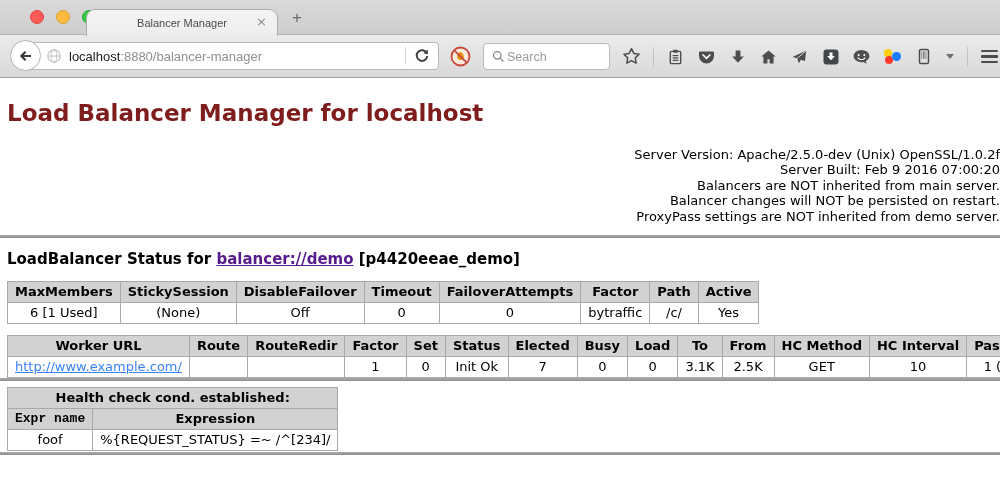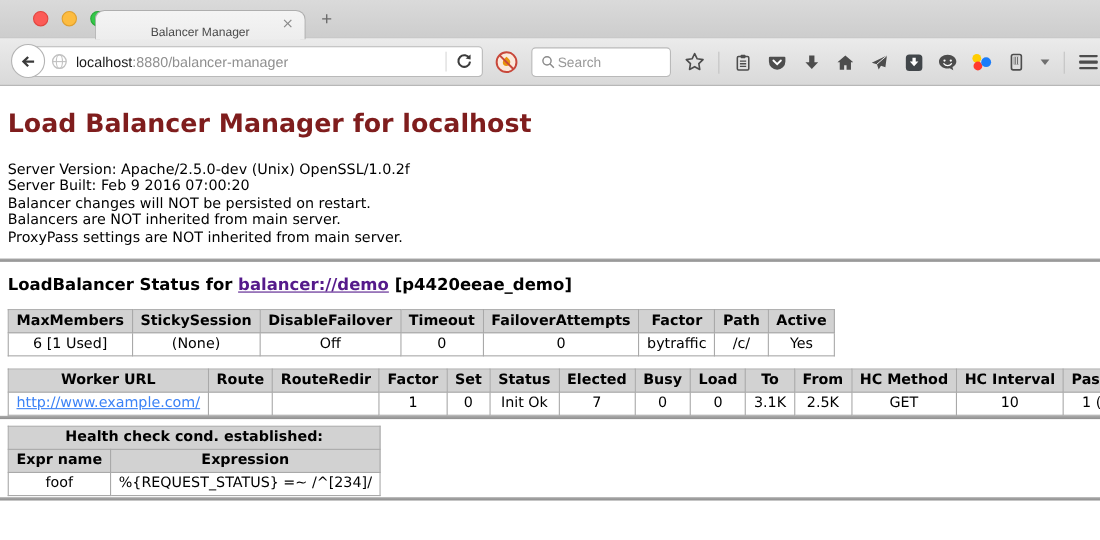--- a/index.html
+++ b/index.html
@@ -15,21 +15,21 @@
   .traffic { position:absolute; top:10px; width:14px; height:14px; border-radius:50%; }
   .t-red   { left:30px; }
   .t-yellow{ left:56px; }
   .t-green { left:82px; }
 
   .tab {
     position:absolute; left:86px; top:9px; width:192px; height:27px;
     background:linear-gradient(#f4f4f4,#ededed);
     border:1px solid #aeaeae; border-bottom:none;
     border-radius:9px 9px 0 0;
-    display:flex; align-items:flex-end; justify-content:center;
+    display:flex; align-items:center; justify-content:center;
     z-index:2;
   }
   .tab-title { font-size:11px; color:#4a4a4a; font-family:"Liberation Sans",sans-serif; }
   .tab-close { position:absolute; right:10px; top:4px; font-size:13px; color:#8a8a8a; cursor:default; }
   .newtab { position:absolute; left:292px; top:8px; font-size:17px; color:#6b6b6b; font-family:"Liberation Sans",sans-serif; }
 
   .toolbar {
     position:relative; height:43px;
     background:linear-gradient(#ebebeb,#d9d9d9);
     border-bottom:1px solid #a6a6a6;
@@ -76,38 +76,38 @@
   .sep { width:1px; height:20px; background:#c2c2c2; flex:0 0 auto; }
   .dots-wrap { position:relative; width:19px; height:19px; }
   .dot { position:absolute; border-radius:50%; }
   .caret { width:0; height:0; border-left:4px solid transparent; border-right:4px solid transparent; border-top:5px solid #6f6f6f; }
   .burger { display:flex; flex-direction:column; gap:3px; }
   .burger i { width:17px; height:2.6px; background:#4d4d4d; border-radius:1px; }
 
   
   .content { padding-left:7px; color:#000; }
   h1.page-title { font-size:23px; line-height:26px; margin-top:22px; font-weight:bold; color:#7f1d1d; }
-  .server-info { margin-top:21px; font-size:13px; line-height:15.4px; }
+  .server-info { margin-top:21px; font-size:13px; line-height:15.4px;text-align:right; }
   hr.rule { border:none; height:3px; background:linear-gradient(#ababab,#8e8e8e);
     margin:11px 0 0 -7px; width:1000px; }
   hr.rule.mid { margin-top:0; }
   hr.rule.bottom { margin-top:1px; }
   h3.lb-heading { margin-top:12px; font-size:15px; line-height:18px; font-weight:bold; }
   h3.lb-heading a { color:#551a8b; }
 
   table { border-collapse:collapse; font-size:13px; margin-top:13px;border-radius:15px; }
   th, td { border:1px solid #a9a9a9; padding:2px 7px; line-height:16px; text-align:center; white-space:nowrap; }
   th { background:#d2d2d2; font-weight:bold; }
   table { border:1px solid #8c8c8c; }
   td.left { text-align:left; }
   a.worker-link { color:#3b82f6; }
   .worker-table { margin-top:11px; width:963px; }
   .health-table { margin-top:6px; }
   .health-table td.expr { text-align:left; }
-  .health-table .name-col { min-width:82px; }
+  .health-table .name-col { min-width:82px;font-family:Liberation Mono, monospace; }
   .health-table .expr-col { min-width:228px; }
 
   svg { display:block; }
 </style>
 </head>
 <body>
 
 <div class="titlebar">
   <span class="traffic t-red" style="background:#fc5b57;border:1px solid #e2453f;"></span>
   <span class="traffic t-yellow" style="background:#fdbc40;border:1px solid #e0a02e;"></span>
@@ -242,23 +242,23 @@
   </div>
 </div>
 
 <div class="content">
 
   <h1 class="page-title">Load Balancer Manager for localhost</h1>
 
   <div class="server-info">
     <div>Server Version: Apache/2.5.0-dev (Unix) OpenSSL/1.0.2f</div>
     <div>Server Built: Feb 9 2016 07:00:20</div>
+    <div>Balancers are NOT inherited from main server.</div>
     <div>Balancer changes will NOT be persisted on restart.</div>
-    <div>Balancers are NOT inherited from main server.</div>
-    <div>ProxyPass settings are NOT inherited from main server.</div>
+    <div>ProxyPass settings are NOT inherited from demo server.</div>
   </div>
 
   <hr class="rule">
 
   <h3 class="lb-heading"><span>LoadBalancer Status for </span><a href="#">balancer://demo</a><span> [p4420eeae_demo]</span></h3>
 
   <table class="balancer-table">
     <tbody>
         <tr>
       <th>MaxMembers</th>

